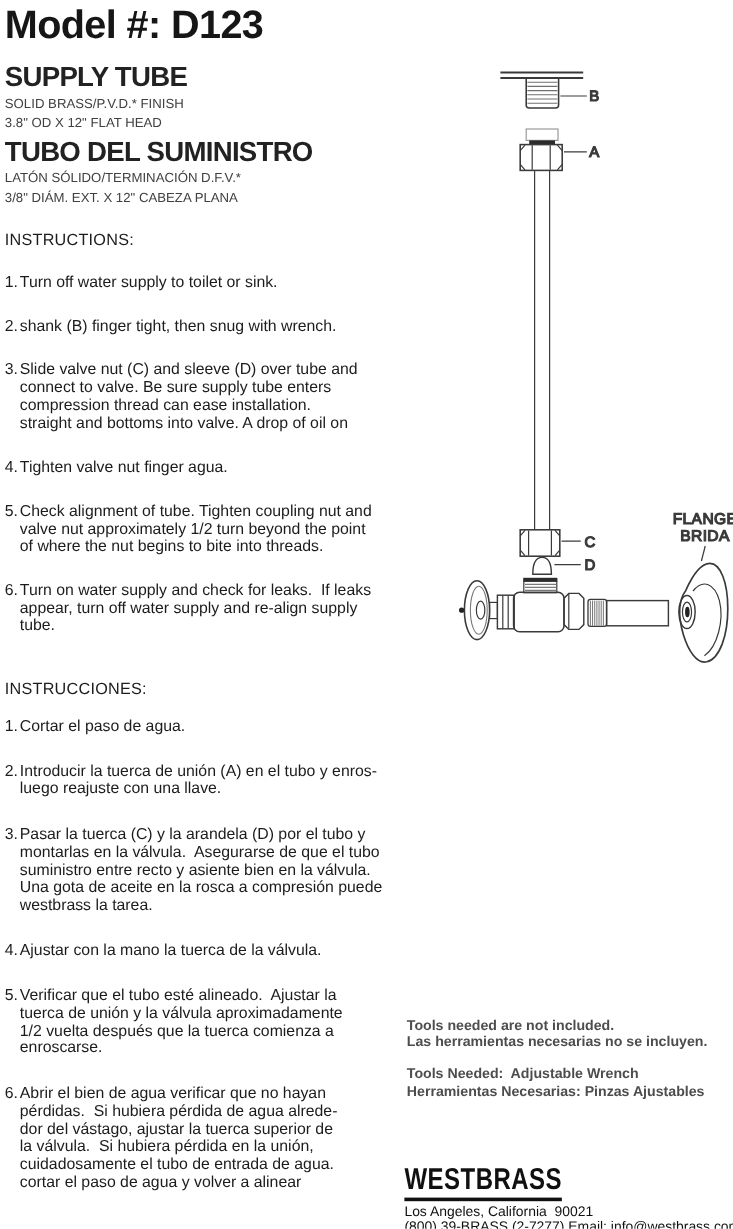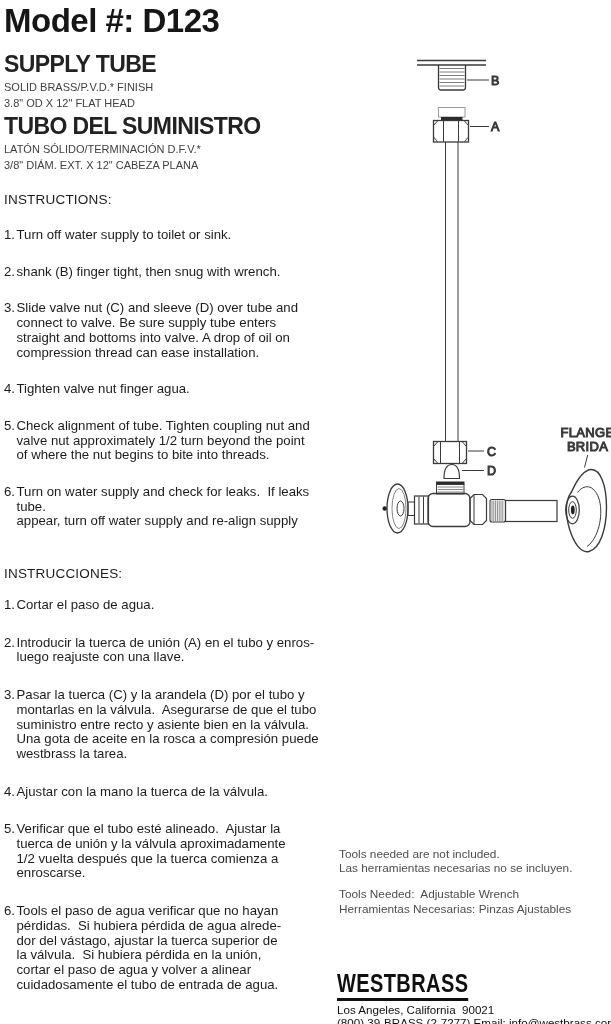--- a/index.html
+++ b/index.html
@@ -35,21 +35,21 @@
   .step .ln{white-space:pre;}
 
   
   .diagram{position:absolute;left:380px;top:40px;width:231px;height:520px;}
   .diagram text{font-family:"Liberation Sans","DejaVu Sans",sans-serif;fill:#3d3d3d;}
   .callout-letter{font-size:12.5px;}
   .flange-label{font-size:13px;letter-spacing:0.3px;}
 
   
   .tools-note{position:absolute;left:339px;top:847px;font-size:11.8px;line-height:14.2px;color:#4d4d4d;}
-  .tools-note .ln{white-space:pre;}
+  .tools-note .ln{white-space:pre;font-weight:bold;}
   .tools-note .ln.gap{margin-top:12px;}
 
   
   .footer{position:absolute;left:337px;top:971px;color:#101010;}
   .brand{display:inline-block;font-size:25px;font-weight:700;letter-spacing:0.5px;line-height:1;
          padding-bottom:2px;border-bottom:3px solid #101010;
          transform:scaleX(0.8);transform-origin:left top;white-space:pre;}
   .footer .addr{font-size:11.6px;line-height:12.8px;margin-top:3px;white-space:pre;}
   .footer .contact{font-size:11.6px;line-height:12.8px;white-space:pre;}
 </style>
@@ -81,44 +81,44 @@
           <span class="num">2.</span>
           <div class="step-lines">
             <div class="ln">shank (B) finger tight, then snug with wrench.</div>
           </div>
         </div>
         <div class="step">
           <span class="num">3.</span>
           <div class="step-lines">
             <div class="ln">Slide valve nut (C) and sleeve (D) over tube and</div>
             <div class="ln">connect to valve. Be sure supply tube enters</div>
+            <div class="ln">compression thread can ease installation.</div>
             <div class="ln">straight and bottoms into valve. A drop of oil on</div>
-            <div class="ln">compression thread can ease installation.</div>
           </div>
         </div>
         <div class="step">
           <span class="num">4.</span>
           <div class="step-lines">
             <div class="ln">Tighten valve nut finger agua.</div>
           </div>
         </div>
         <div class="step">
           <span class="num">5.</span>
           <div class="step-lines">
             <div class="ln">Check alignment of tube. Tighten coupling nut and</div>
             <div class="ln">valve nut approximately 1/2 turn beyond the point</div>
             <div class="ln">of where the nut begins to bite into threads.</div>
           </div>
         </div>
         <div class="step">
           <span class="num">6.</span>
           <div class="step-lines">
             <div class="ln">Turn on water supply and check for leaks.  If leaks</div>
+            <div class="ln">appear, turn off water supply and re-align supply</div>
             <div class="ln">tube.</div>
-            <div class="ln">appear, turn off water supply and re-align supply</div>
           </div>
         </div>
       </div>
   </section>
 
   <section class="instructions es">
     <div class="ins-heading">INSTRUCCIONES:</div>
     <div>
         <div class="step">
           <span class="num">1.</span>
@@ -154,26 +154,26 @@
           <div class="step-lines">
             <div class="ln">Verificar que el tubo esté alineado.  Ajustar la</div>
             <div class="ln">tuerca de unión y la válvula aproximadamente</div>
             <div class="ln">1/2 vuelta después que la tuerca comienza a</div>
             <div class="ln">enroscarse.</div>
           </div>
         </div>
         <div class="step">
           <span class="num">6.</span>
           <div class="step-lines">
-            <div class="ln">Tools el paso de agua verificar que no hayan</div>
+            <div class="ln">Abrir el bien de agua verificar que no hayan</div>
             <div class="ln">pérdidas.  Si hubiera pérdida de agua alrede-</div>
             <div class="ln">dor del vástago, ajustar la tuerca superior de</div>
             <div class="ln">la válvula.  Si hubiera pérdida en la unión,</div>
+            <div class="ln">cuidadosamente el tubo de entrada de agua.</div>
             <div class="ln">cortar el paso de agua y volver a alinear</div>
-            <div class="ln">cuidadosamente el tubo de entrada de agua.</div>
           </div>
         </div>
       </div>
   </section>
 
   <svg class="diagram" viewBox="380 40 231 520" fill="none" stroke="#3a3a3a" stroke-width="1">
 
     <g>
       <line x1="417" y1="60.5" x2="486" y2="60.5" stroke-width="1.7"></line>
       <line x1="417" y1="65" x2="486" y2="65" stroke-width="1.7"></line>

